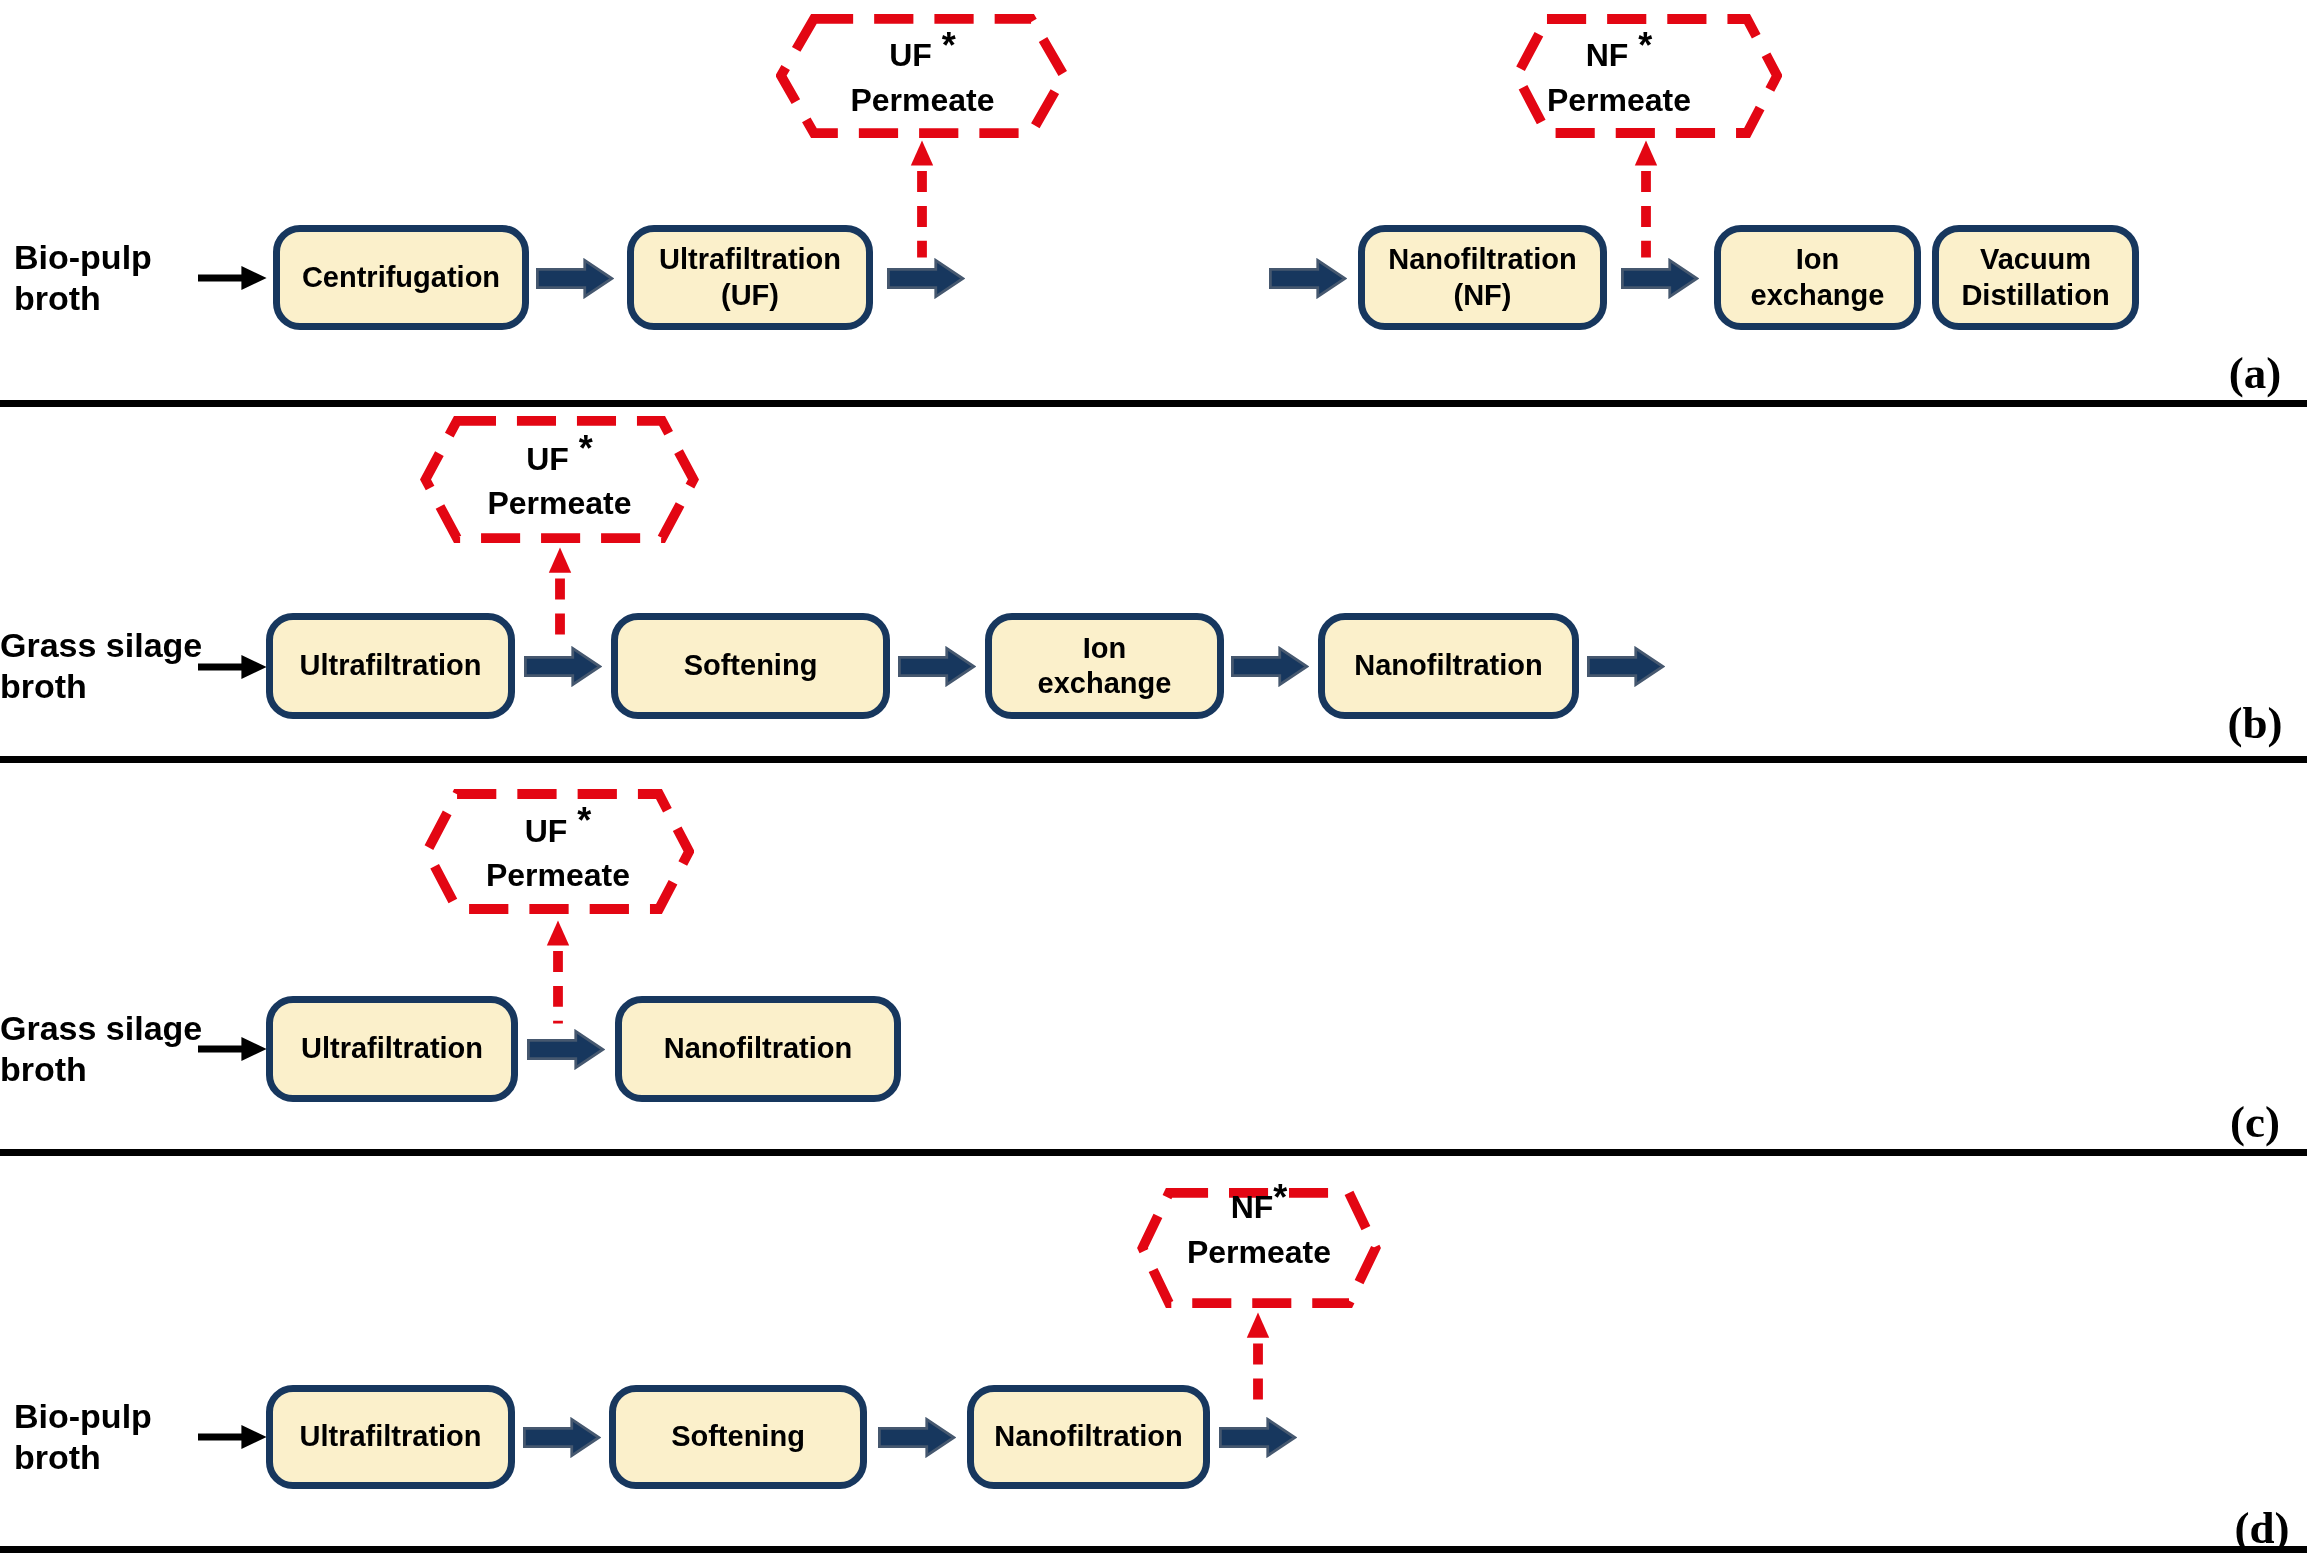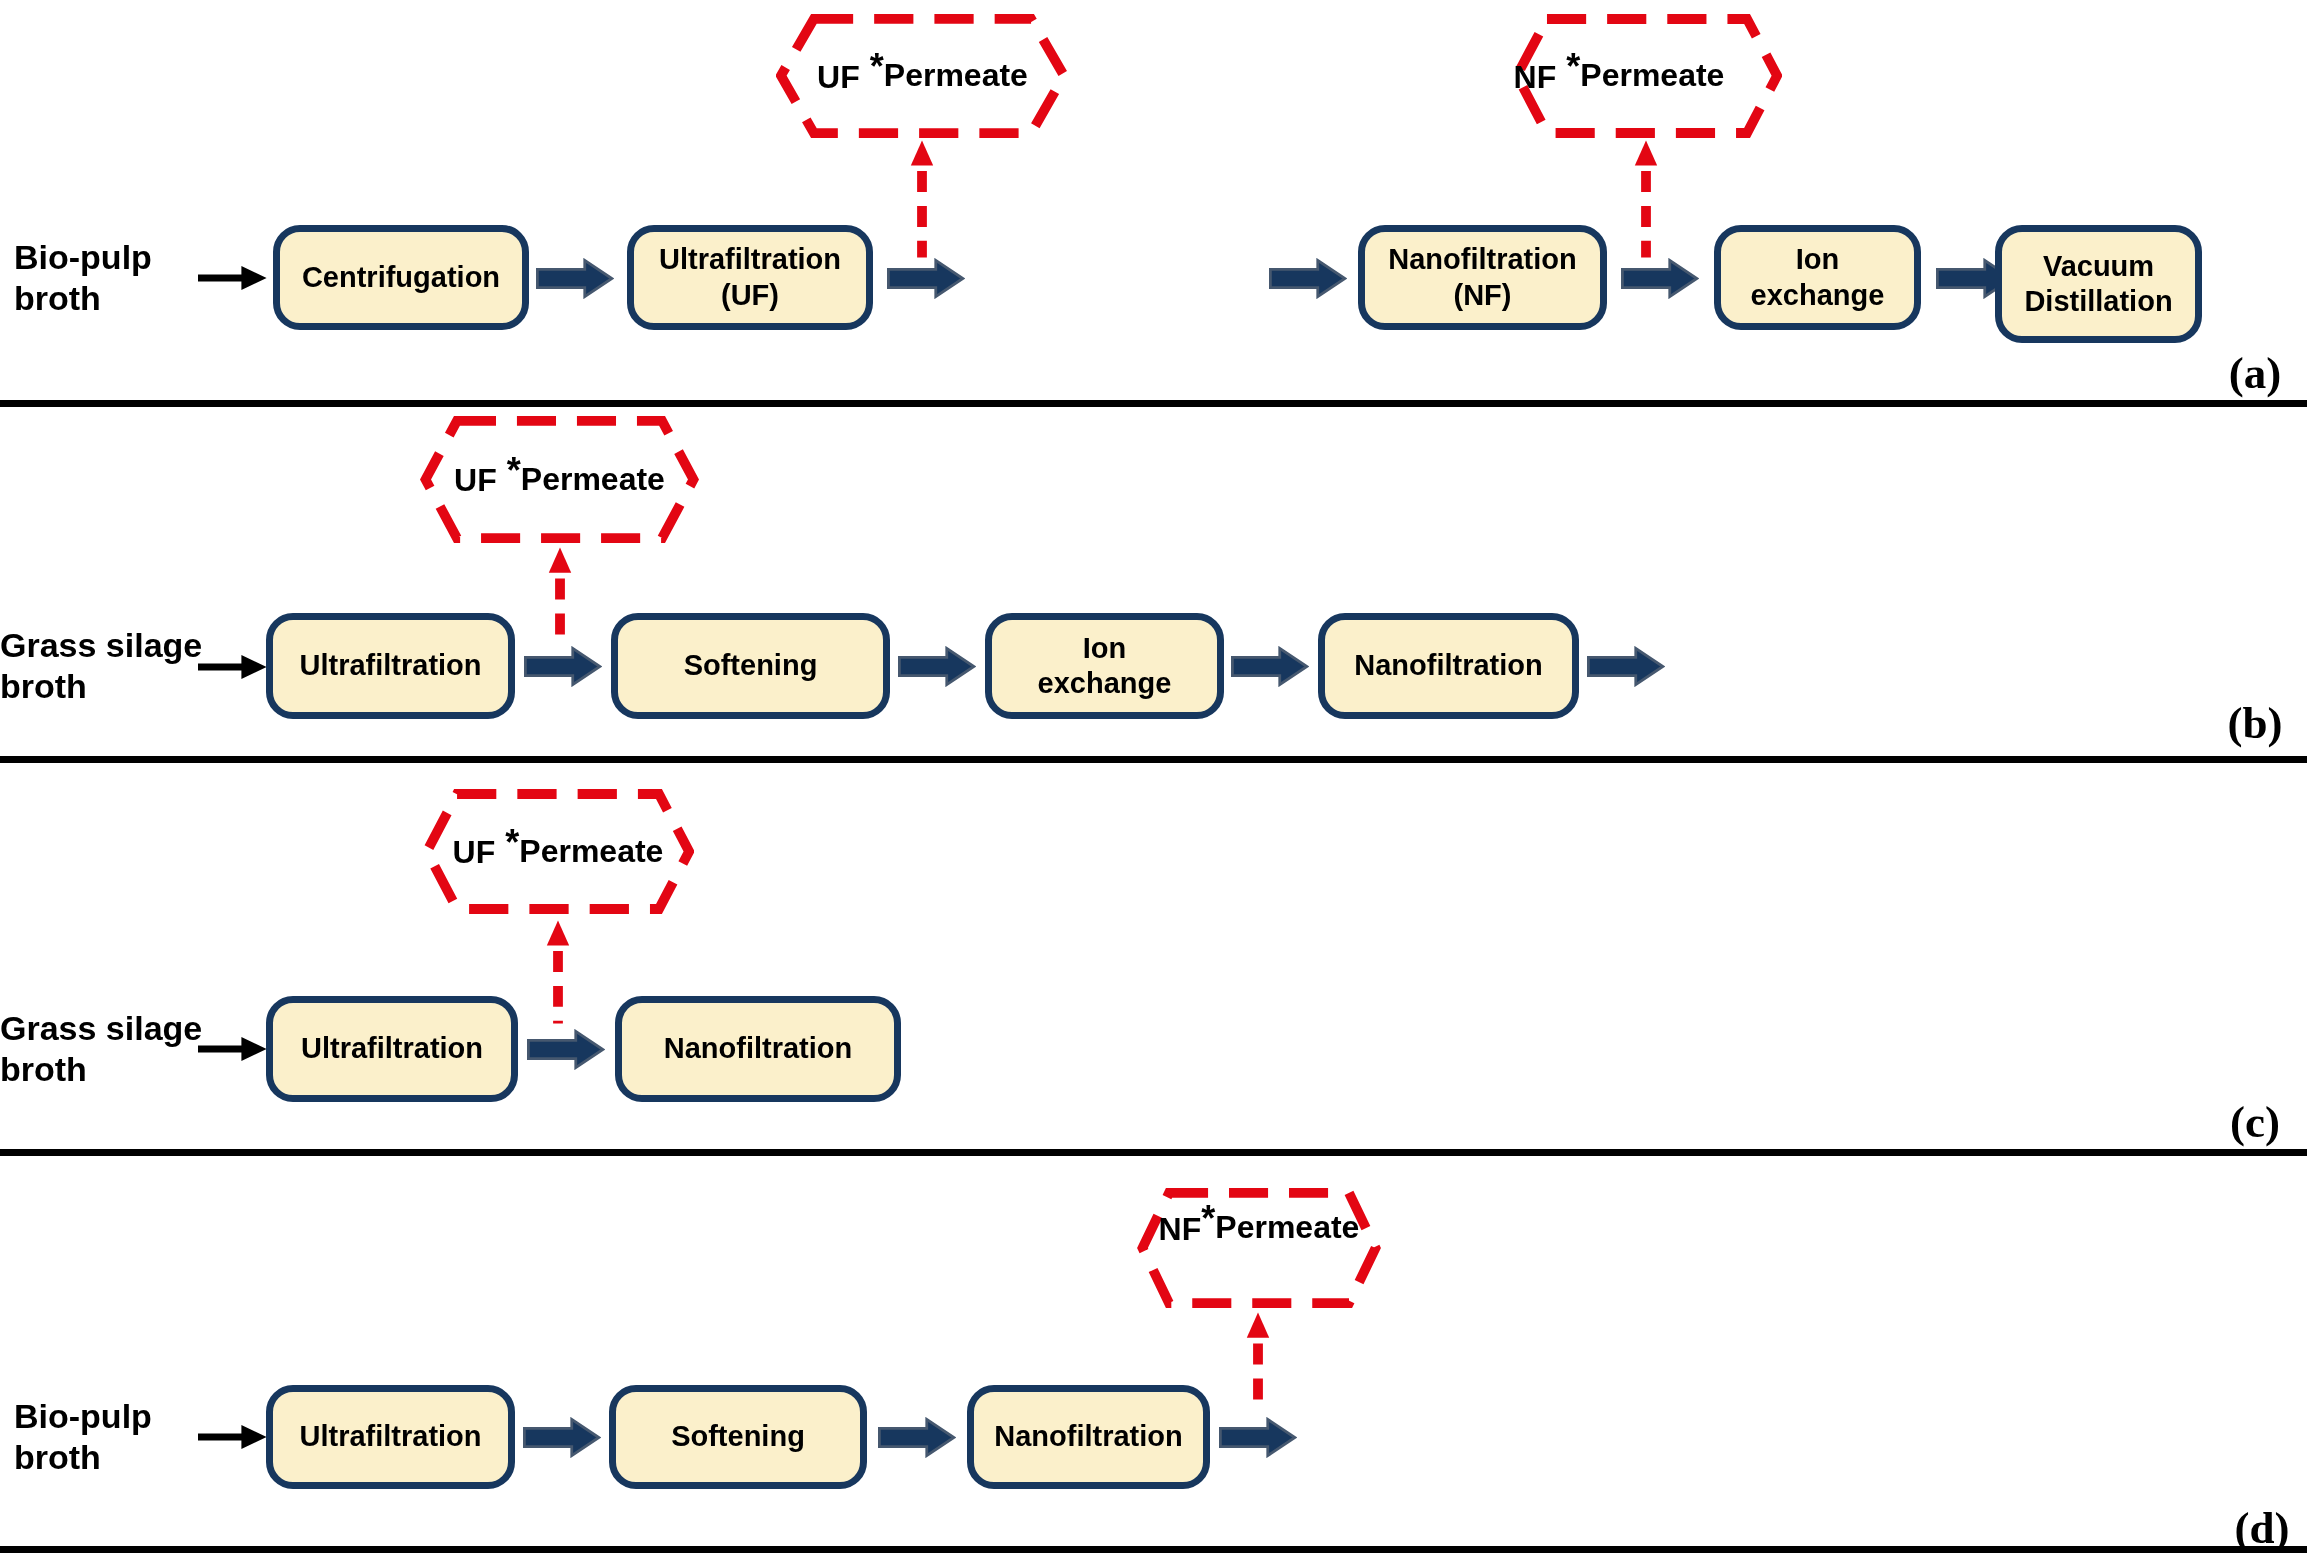--- a/index.html
+++ b/index.html
@@ -6,21 +6,21 @@
   #stage{position:relative;width:2319px;height:1563px;background:var(--background,#fff);
          font-family:"Liberation Sans",sans-serif;overflow:hidden;}
   .box{position:absolute;box-sizing:border-box;background:var(--box-fill,#FBF0CB);
        border:7.7px solid var(--box-border,#17375E);border-radius:27px;
        display:flex;flex-direction:column;justify-content:center;align-items:center;
        font-weight:bold;font-size:29px;line-height:1.22;color:var(--ink,#000);
        text-align:center;padding:0 5.6px;}
   .l2:empty{display:none;}
   .src{position:absolute;width:203px;font-weight:bold;font-size:34px;
        line-height:1.2;color:var(--ink,#000);white-space:nowrap;}
-  .hex-label{position:absolute;display:flex;flex-direction:row;justify-content:center;
+  .hex-label{position:absolute;display:flex;flex-direction:column;justify-content:center;
        align-items:center;font-weight:bold;font-size:32px;line-height:1.35;color:var(--ink,#000);
        text-align:center;}
   .hex-star{position:relative;top:-8.4px;font-size:36px;}
   .plabel{position:absolute;width:84px;text-align:center;
        font-family:"Liberation Serif",serif;font-weight:bold;font-size:45px;color:var(--ink,#000);}
   .sep{position:absolute;left:0;width:2307px;height:7px;background:var(--ink,#000);}
   svg{position:absolute;display:block;}
 </style>
 </head>
 <body>
@@ -82,21 +82,21 @@
   <svg style="left:1621px;top:258px" width="78" height="41" viewBox="0 0 112 58">
     <polygon points="2,16 70,16 70,3 109,29 70,55 70,42 2,42" style="fill:var(--arrow-fill,#17375E);stroke:var(--arrow-outline,#46586F);stroke-width:4"></polygon>
   </svg>
   <div class="box" style="left:1714px;top:225px;width:207px;height:105px">
     <div class="l1">Ion</div>
       <div class="l2">exchange</div>
   </div>
   <svg style="left:1936px;top:258px" width="78" height="41" viewBox="0 0 112 58">
     <polygon points="2,16 70,16 70,3 109,29 70,55 70,42 2,42" style="fill:var(--arrow-fill,#17375E);stroke:var(--arrow-outline,#46586F);stroke-width:4"></polygon>
   </svg>
-  <div class="box" style="left:1995px;top:225px;width:207px;height:118px">
+  <div class="box" style="left:1932px;top:225px;width:207px;height:105px">
     <div class="l1">Vacuum</div>
       <div class="l2">Distillation</div>
   </div>
 
   <div class="plabel" style="left:2213px;top:347px">(a)</div>
   <div class="sep" style="top:400px"></div>
 
   <svg style="left:420px;top:416px" width="279" height="127" viewBox="0 0 398 182">
     <polygon points="52,7 346,7 391,91 346,175 52,175 7,91" style="fill:none;stroke:var(--permeate-red,#E30613);stroke-width:14;stroke-dasharray:56 30"></polygon>
   </svg>

